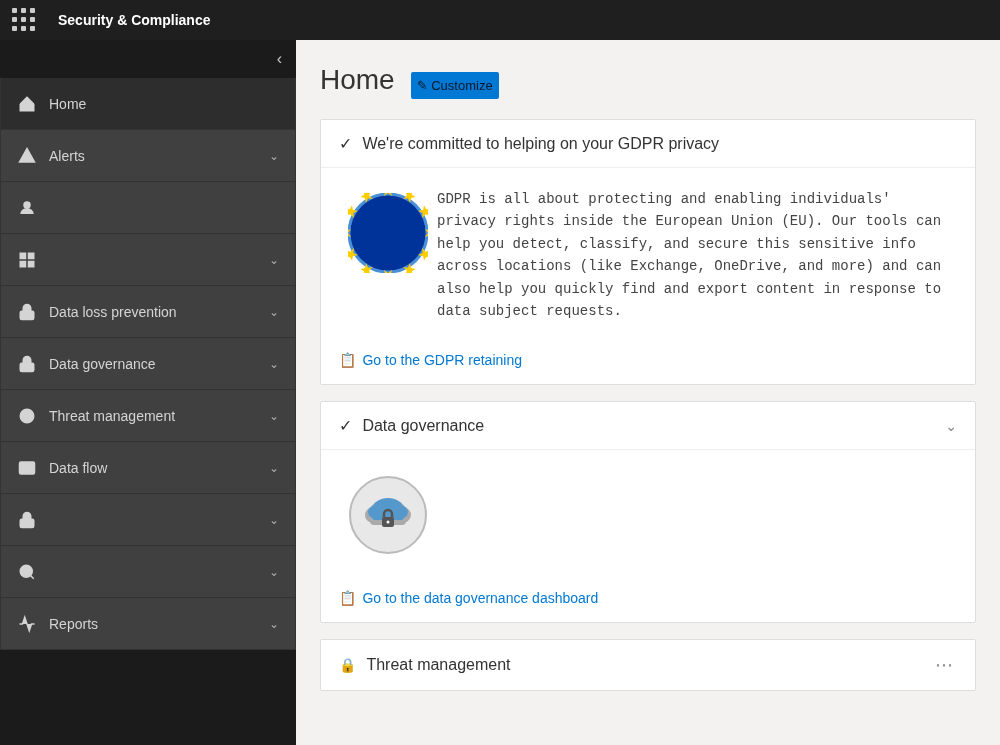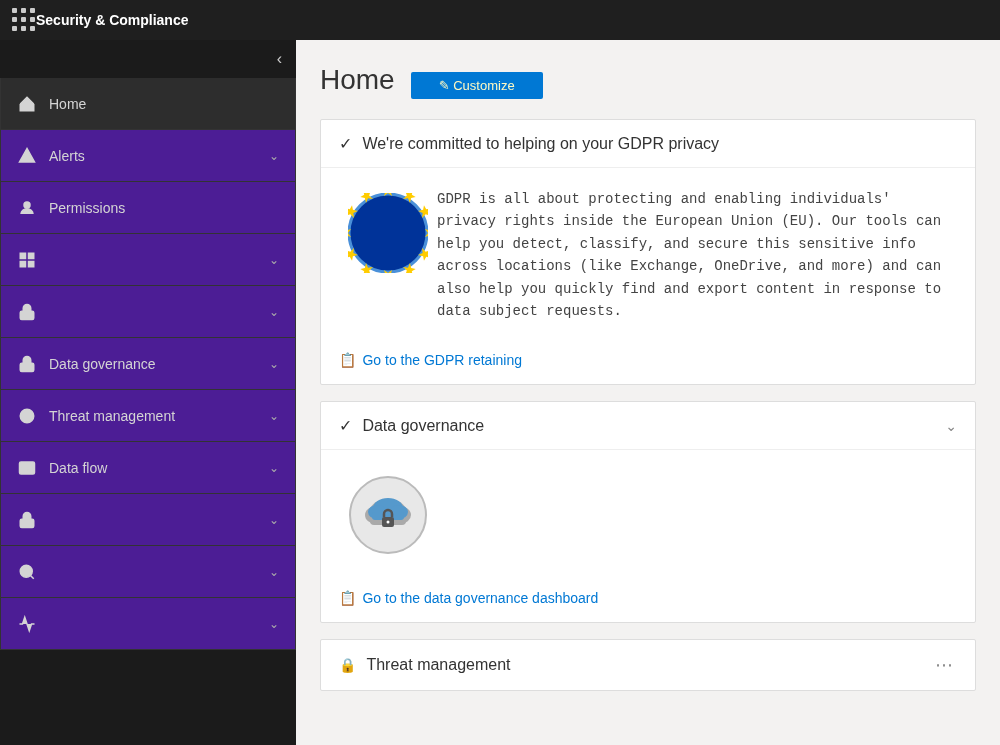--- a/index.html
+++ b/index.html
@@ -6,21 +6,21 @@
     body { font-family: 'Segoe UI', Arial, sans-serif; display: flex; flex-direction: column; width: 1000px; height: 745px; overflow: hidden; background: #f3f2f1; }
 
     
     .top-bar {
       background: #1f1f1f;
       color: #fff;
       height: 40px;
       display: flex;
       align-items: center;
       padding: 0 12px;
-      gap: 0;
+      gap: 22px;
       flex-shrink: 0;
     }
     .top-bar-grid { display: grid; grid-template-columns: repeat(3, 6px); grid-template-rows: repeat(3, 6px); gap: 3px; }
     .top-bar-dot { width: 5px; height: 5px; background: #ccc; border-radius: 1px; }
     .top-bar-title { font-size: 14px; font-weight: 600; color: #fff; }
 
     
     .body-layout { display: flex; flex: 1; overflow: hidden; }
 
     
@@ -53,21 +53,21 @@
       display: flex;
       align-items: center;
       padding: 0 16px;
       height: 52px;
       cursor: pointer;
       border: 1px solid #333;
       border-top: none;
       gap: 12px;
       color: #d4d4d4;
       font-size: 14px;
-      background: #4c1d95;
+      background: #404040;
       flex-shrink: 0;
     }
     .sidebar-item:first-of-type { border-top: 1px solid #333; }
     .sidebar-item.active { background: #2d2d2d; }
     .sidebar-item .item-icon { width: 20px; height: 20px; flex-shrink: 0; display: flex; align-items: center; justify-content: center; }
     .sidebar-item .item-label { flex: 1; font-size: 14px; }
     .sidebar-item .chevron { color: #aaa; font-size: 12px; margin-left: auto; }
 
     
     .main-content {
@@ -86,23 +86,23 @@
       gap: 16px;
       margin-bottom: 20px;
     }
     .page-title {
       font-size: 28px;
       font-weight: 300;
       color: #333;
     }
     .customize-btn {
       background: #0078d4;
-      color: #fef9c3;
+      color: #0f172a;
       border: none;
-      padding: 6px 28px;
+      padding: 6px 6px;
       border-radius: 2px;
       cursor: pointer;
       font-size: 13px;
       display: flex;
       align-items: center;
       gap: 6px;
       margin-top: 12px;
     }
 
     .card {
@@ -182,21 +182,20 @@
       <span class="chevron">⌄</span>
     </div>
 
     <div class="sidebar-item">
       <div class="item-icon">
         <svg width="18" height="18" viewBox="0 0 24 24" fill="none" stroke="currentColor" stroke-width="2">
           <circle cx="12" cy="8" r="4"></circle>
             <path d="M4 20c0-4 3.6-7 8-7s8 3 8 7"></path>
         </svg>
       </div>
-      <span class="item-label">Permissions</span>
     </div>
 
     <div class="sidebar-item">
       <div class="item-icon">
         <svg width="18" height="18" viewBox="0 0 24 24" fill="none" stroke="currentColor" stroke-width="2">
           <rect x="3" y="3" width="7" height="7"></rect>
             <rect x="14" y="3" width="7" height="7"></rect>
             <rect x="3" y="14" width="7" height="7"></rect>
             <rect x="14" y="14" width="7" height="7"></rect>
         </svg>
@@ -204,20 +203,21 @@
       <span class="chevron">⌄</span>
     </div>
 
     <div class="sidebar-item">
       <div class="item-icon">
         <svg width="18" height="18" viewBox="0 0 24 24" fill="none" stroke="currentColor" stroke-width="2">
           <rect x="3" y="11" width="18" height="11" rx="2"></rect>
             <path d="M7 11V7a5 5 0 0110 0v4"></path>
         </svg>
       </div>
+      <span class="item-label">Data loss prevention</span>
       <span class="chevron">⌄</span>
     </div>
 
     <div class="sidebar-item">
       <div class="item-icon">
         <svg width="18" height="18" viewBox="0 0 24 24" fill="none" stroke="currentColor" stroke-width="2">
           <rect x="3" y="11" width="18" height="11" rx="2"></rect>
             <path d="M7 11V7a5 5 0 0110 0v4"></path>
         </svg>
       </div>
@@ -266,20 +266,21 @@
       </div>
       <span class="chevron">⌄</span>
     </div>
 
     <div class="sidebar-item">
       <div class="item-icon">
         <svg width="18" height="18" viewBox="0 0 24 24" fill="none" stroke="currentColor" stroke-width="2">
           <polyline points="22 12 18 12 15 21 9 3 6 12 2 12"></polyline>
         </svg>
       </div>
+      <span class="item-label">Reports</span>
       <span class="chevron">⌄</span>
     </div>
   </div>
 
   <div class="main-content">
 
     <div class="page-header">
       <h1 class="page-title">Home</h1>
       <button class="customize-btn">✎ Customize</button>
     </div>

